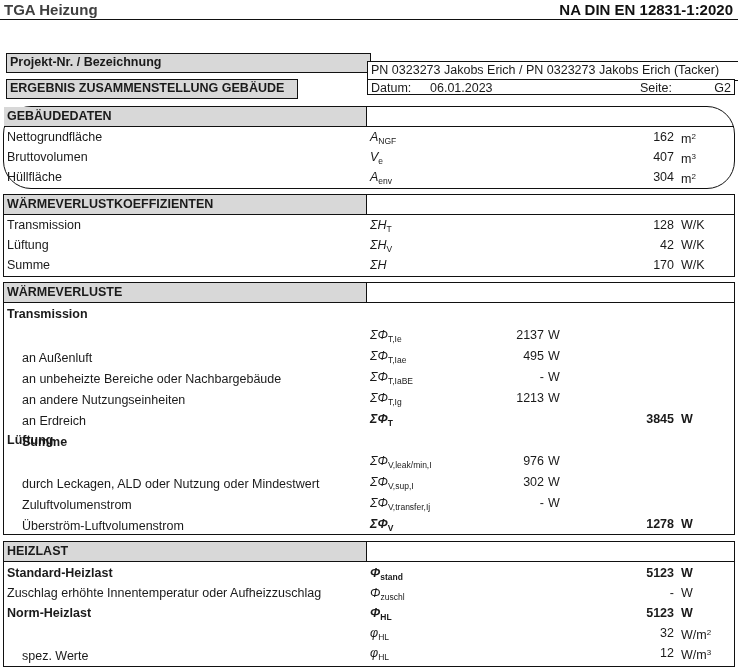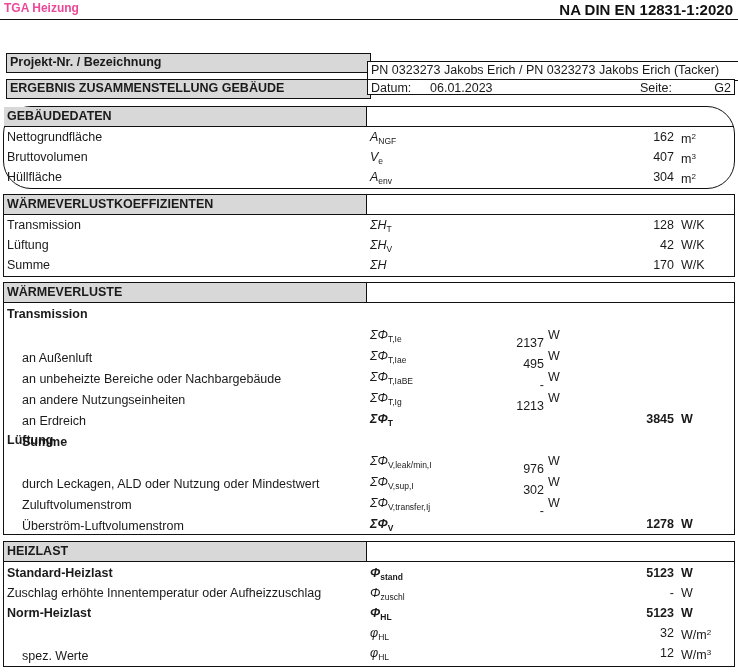--- a/index.html
+++ b/index.html
@@ -1,57 +1,57 @@
 <!DOCTYPE html>
 <html><head>
 <meta charset="utf-8">
 <style>
   html, body { margin:0; padding:0; background:#ffffff; }
   body { width:738px; height:672px; position:relative; overflow:hidden;
          font-family:"Liberation Sans", sans-serif; color:#1a1a1a; font-size:12.5px; }
   .abs { position:absolute; }
-  .title-left { left:4px; top:1px; font-size:12px; font-weight:bold; color:#ec4899; }
+  .title-left { left:4px; top:1px; font-size:15px; font-weight:bold; color:#404040; }
   .title-right { right:5px; top:1px; font-size:15px; font-weight:bold; color:#111; }
   .title-rule { left:0; top:19px; width:738px; height:0; border-top:1.5px solid #111; }
   .hdr-l { position:absolute; left:6px; background:#d8d8d8; border:1.5px solid #111; box-sizing:border-box;
            font-weight:bold; font-size:12.5px; padding-left:3px; line-height:17px; }
   .hdr-r { position:absolute; left:367px; border:1.5px solid #111; box-sizing:border-box; background:#fff;
            font-size:12.5px; line-height:17px; padding-left:3px; }
 
   .sec { position:absolute; left:3px; width:732px; border:1.5px solid #111; box-sizing:border-box; background:#fff; }
   .sec-head { position:absolute; left:0; top:0; width:363px; height:20px; background:#d8d8d8;
               border-bottom:1.5px solid #111; border-right:1.5px solid #111; box-sizing:border-box;
               font-weight:bold; line-height:18px; padding-left:3px; }
   .sec-head-r { position:absolute; left:363px; top:0; right:0; height:20px; border-bottom:1.5px solid #111; box-sizing:border-box; }
 
   .row { position:absolute; left:0; width:100%; height:20px; line-height:20px; }
   .lbl { position:absolute; left:3px; white-space:nowrap; }
   .lbl.ind { left:18px;margin-top:23px; }
   .lbl.b { font-weight:bold; }
   .sym { position:absolute; left:366px; font-style:italic; white-space:nowrap; font-size:12.5px; }
   .sym sub { font-size:8.5px; font-style:normal; vertical-align:-3px; }
   .sym.b { font-weight:bold; }
-  .val1 { position:absolute; right:190px; text-align:center; white-space:nowrap;margin-top:8px; }
+  .val1 { position:absolute; right:190px; text-align:center; white-space:nowrap; }
   .u1 { position:absolute; left:544px; white-space:nowrap; }
   .val2 { position:absolute; right:60px; text-align:right; white-space:nowrap; }
   .u2 { position:absolute; left:677px; white-space:nowrap; }
   .b { font-weight:bold; }
   sup { font-size:8px; vertical-align:4px; }
 </style>
 </head>
 <body>
 
 <div class="abs title-left">TGA Heizung</div>
 <div class="abs title-right">NA DIN EN 12831-1:2020</div>
 <div class="abs title-rule"></div>
 
 <div class="hdr-l" style="top:53px; width:365px; height:20px;">Projekt-Nr. / Bezeichnung</div>
 <div class="hdr-r" style="top:61px; width:416px; height:20px;">PN 0323273 Jakobs Erich / PN 0323273 Jakobs Erich (Tacker)</div>
 
-<div class="hdr-l" style="top:79px; width:365px; height:20px;">ERGEBNIS ZUSAMMENSTELLUNG GEBÄUDE</div>
+<div class="hdr-l" style="top:79px; width:292px; height:20px;">ERGEBNIS ZUSAMMENSTELLUNG GEBÄUDE</div>
 <div class="hdr-r" style="top:79px; width:368px; height:16px;">
   <span class="abs" style="left:3px;">Datum:</span>
   <span class="abs" style="left:62px;">06.01.2023</span>
   <span class="abs" style="left:272px;">Seite:</span>
   <span class="abs" style="right:3px;">G2</span>
 </div>
 
 <div class="sec" style="top:106px; height:83px;border-radius:28px;">
   <div class="sec-head">GEBÄUDEDATEN</div>
   <div class="sec-head-r"></div>

